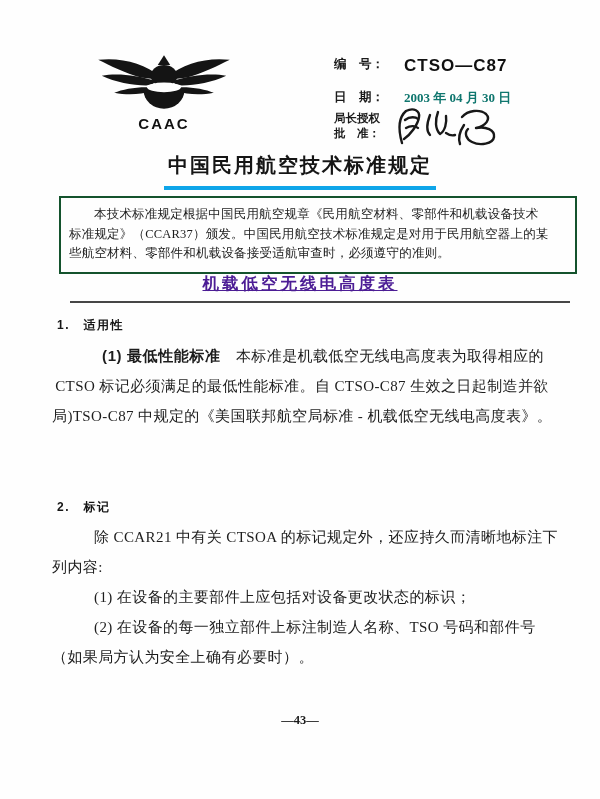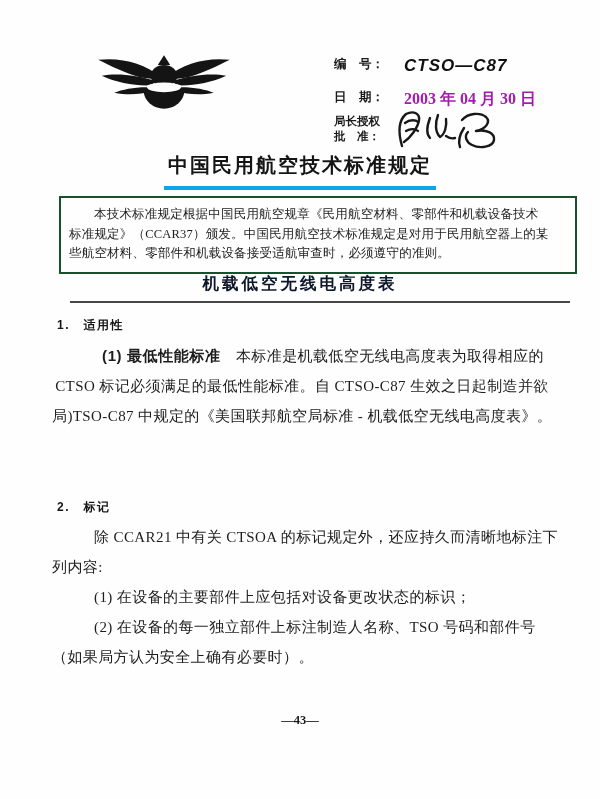--- a/index.html
+++ b/index.html
@@ -25,25 +25,25 @@
   .hdr-row { display:flex; align-items:flex-start; }
   .hdr-label {
     width:56px; display:inline-flex; justify-content:space-between;
     font-size:12.5px; font-weight:700; color:#1a1a1a;
     font-family:"Liberation Sans", sans-serif;
     white-space:nowrap;
   }
   .hdr-number-value {
     margin-left:14px;
     font-family:"Liberation Sans", sans-serif;
-    font-weight:700; font-size:17px; letter-spacing:1px; color:#111;font-style:italic;
+    font-weight:700; font-size:17px; letter-spacing:1px; color:#111;
   }
   .hdr-date-value {
     margin-left:14px;
-    font-weight:700; font-size:16px; color:#a21caf;
+    font-weight:700; font-size:13px; color:#0f766e;
     font-family:"Liberation Serif", serif;
   }
   .hdr-row2 { margin-top:13px; }
   .hdr-row3 { margin-top:4px; align-items:flex-start; }
   .approval-label {
     font-family:"Liberation Sans", sans-serif;
     font-size:11.5px; font-weight:700; line-height:15px; color:#1a1a1a;
     white-space:nowrap;
   }
   .approval-label .spread { display:inline-flex; width:52px; justify-content:space-between; }
@@ -64,21 +64,21 @@
     padding:7px 8px 8px 8px;
     font-size:12.5px; line-height:19.5px; color:#1c1c1c;
     letter-spacing:0.2px;
   }
   .notice-box .nline { white-space:nowrap; }
   .notice-box .nline.first { text-indent:2em; }
   
   .subject-title {
     position:absolute; top:273px; left:0; width:100%; text-align:center;
     font-family:"Liberation Sans", sans-serif;
-    font-weight:700; font-size:16.5px; letter-spacing:3px; color:#0f172a;
+    font-weight:700; font-size:16.5px; letter-spacing:3px; color:#4c1d95;text-decoration:underline;
   }
   .subject-rule {
     position:absolute; top:301px; left:70px; width:500px; height:0;
     border-top:2.5px solid #474747;
   }
   
   .sec-heading {
     position:absolute; left:57px;
     font-family:Liberation Sans, sans-serif;
     font-weight:700; font-size:12px; letter-spacing:1.5px; color:#161616;
@@ -122,20 +122,21 @@
         <path d="M66 42 C50 41 34 44 24 48 C39 51 55 50 65 46 Z"></path>
 
         <path d="M80 6 L87 17 L73 17 Z"></path>
         <ellipse cx="80" cy="29" rx="15" ry="12"></ellipse>
 
         <path d="M57 45 A23 21 0 0 0 103 45 Z"></path>
       </g>
 
       <ellipse cx="80" cy="42" rx="19" ry="5.5" fill="#fefefe"></ellipse>
     </svg>
+    <div class="logo-caption">CAAC</div>
   </div>
 
   <div class="hdr-fields">
     <div class="hdr-row">
       <span class="hdr-label">编　号：</span>
       <span class="hdr-number-value">CTSO—C87</span>
     </div>
     <div class="hdr-row hdr-row2">
       <span class="hdr-label">日　期：</span>
       <span class="hdr-date-value">2003 年 04 月 30 日</span>

